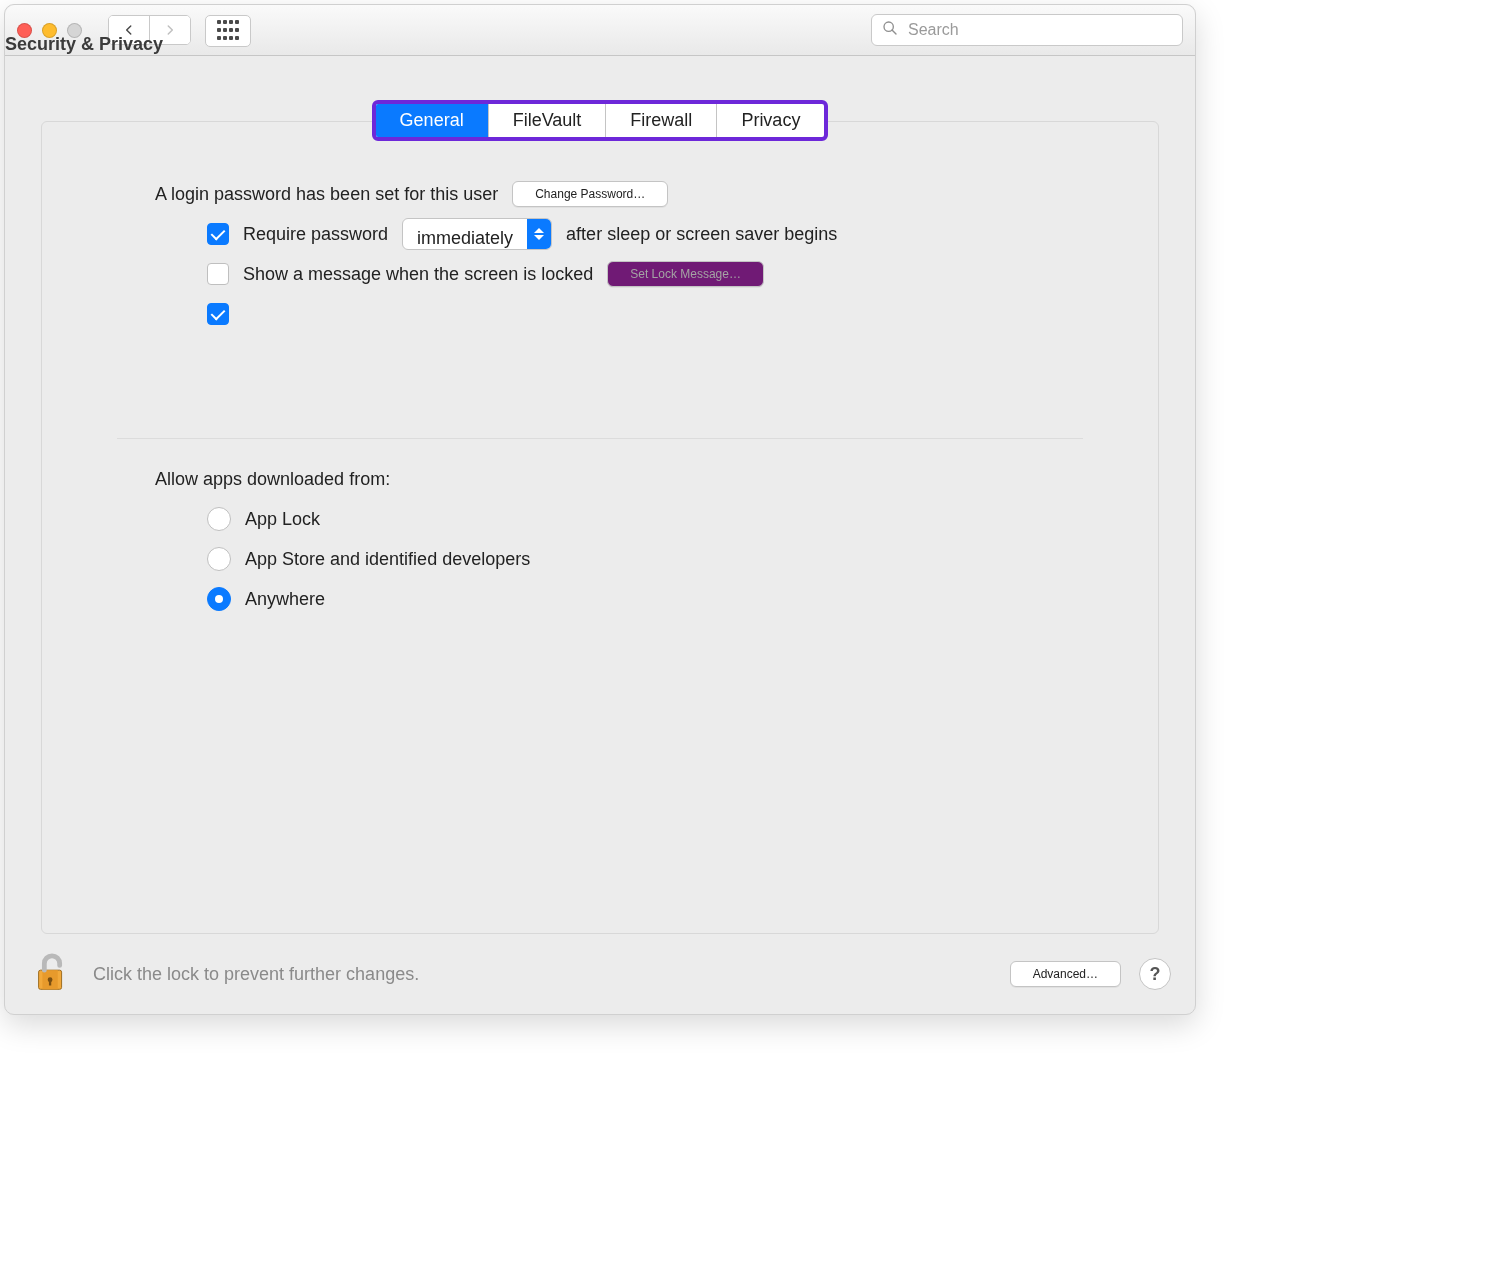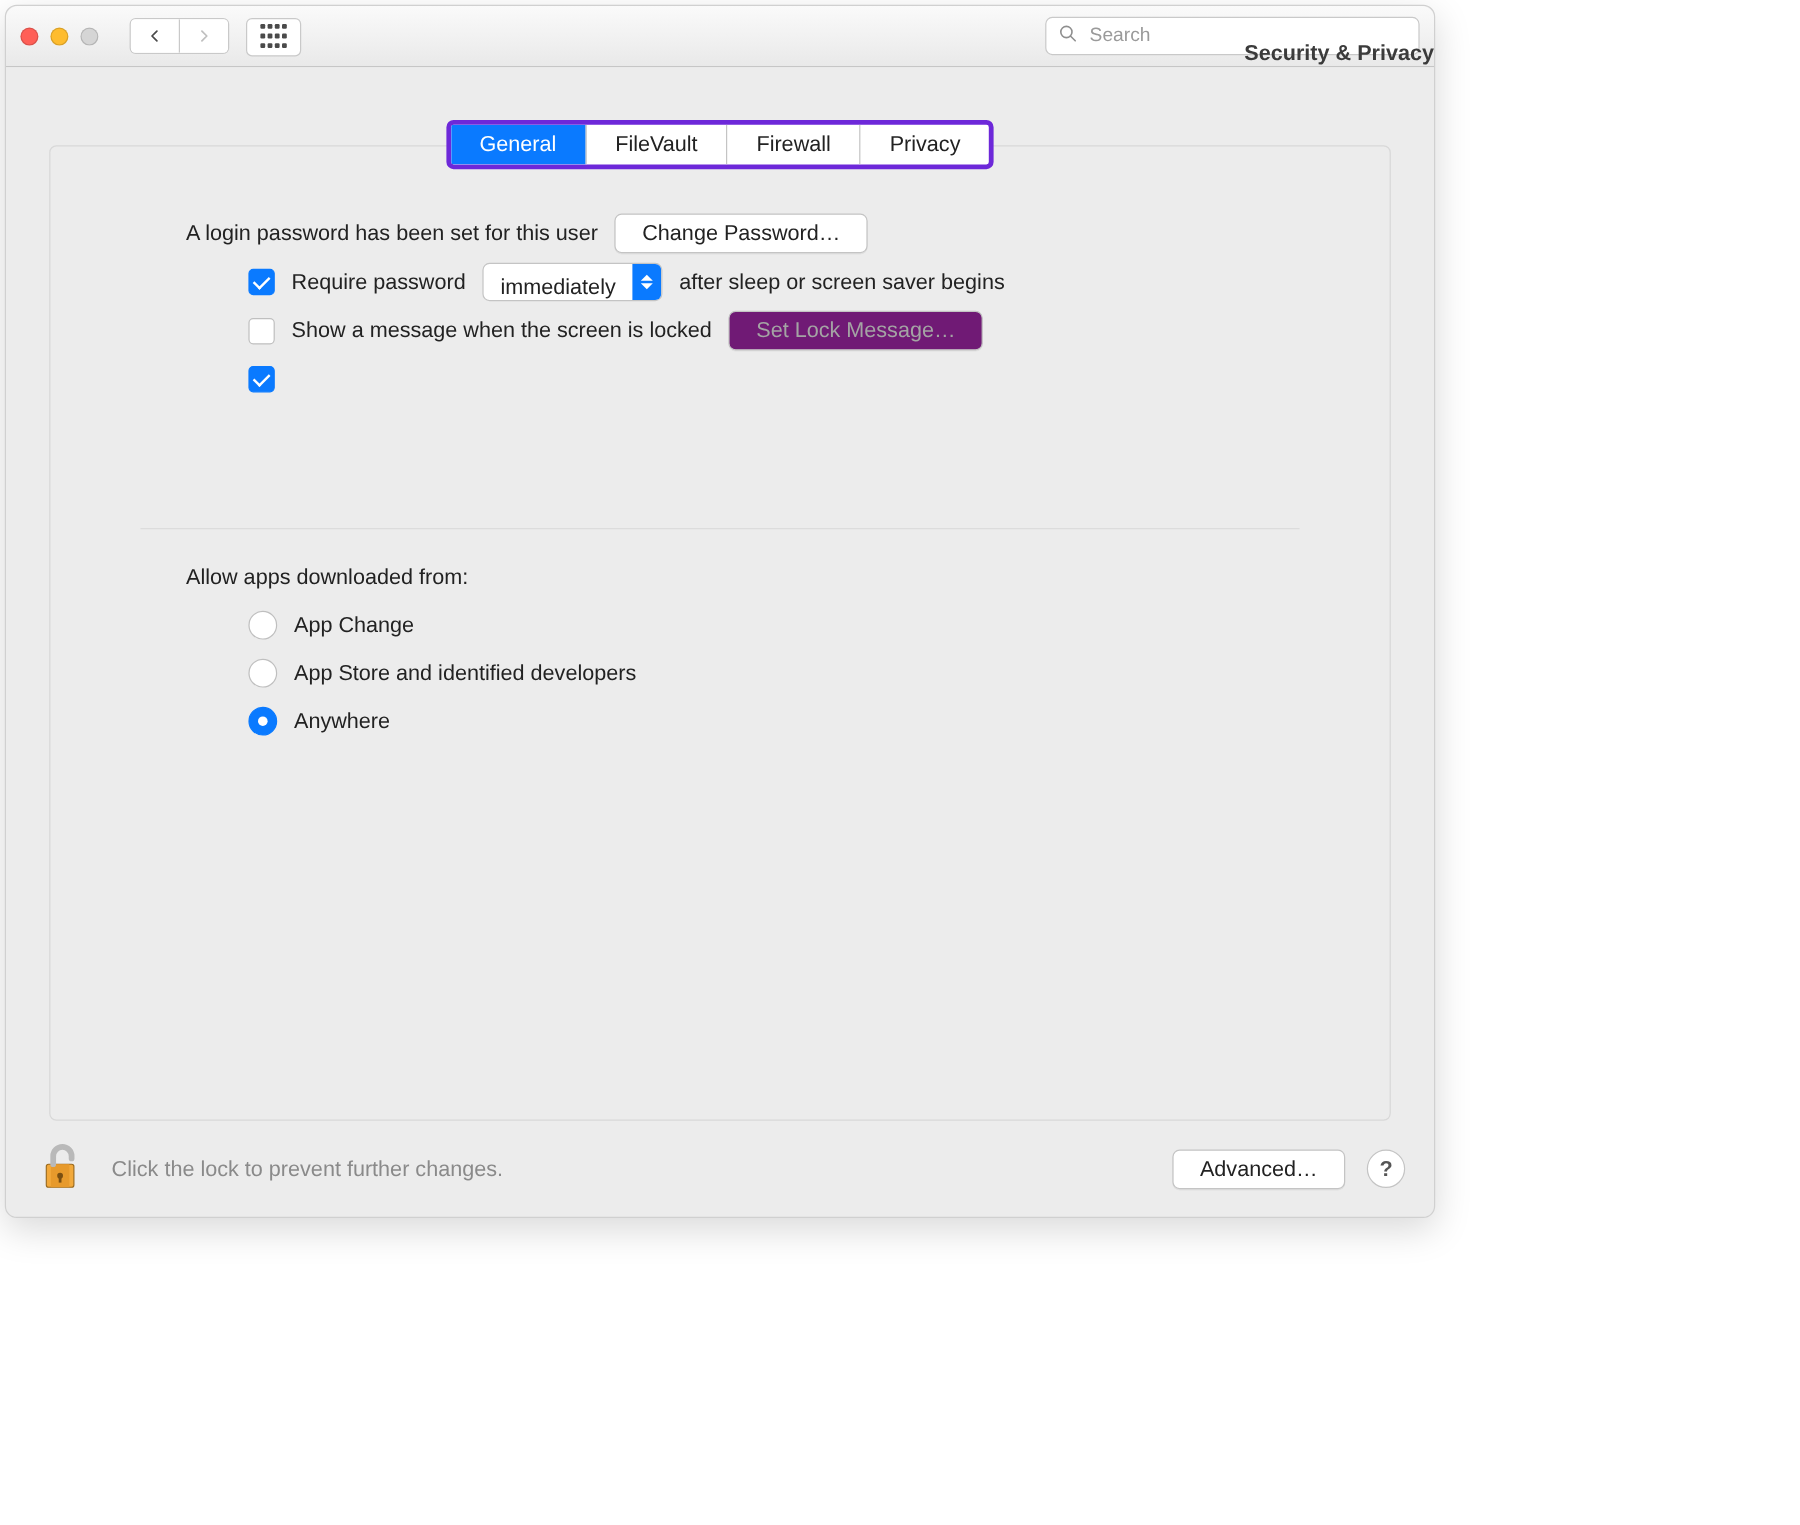--- a/index.html
+++ b/index.html
@@ -101,21 +101,21 @@
   }
   .grid-dots i {
     width: 3.5px; height: 3.5px;
     background: #4a4a4a;
     border-radius: 1px;
   }
 
   .title {
     position: absolute;
     left: 0; right: 0;
-    text-align: right;
+    text-align: left;
     font-size: 18px;
     font-weight: 600;
     color: #3b3b3b;
     pointer-events: none;
     margin-top: 29px;
   }
 
   .search {
     margin-left: auto;
     height: 30px;
@@ -191,21 +191,21 @@
     margin-bottom: 8px;
     min-height: 32px;
     margin-left: 13px;
   }
   .row.indent { padding-left: 52px; }
 
   .btn {
     background: #ffffff;
     border: 1px solid #c4c4c4;
     border-radius: 6px;
-    font-size: 18px;
+    font-size: 12px;
     padding: 5px 22px;
     color: #222;
     box-shadow: 0 1px 0 rgba(0,0,0,0.05);
   }
   .btn.disabled {
     color: #a4a4a4;
     background: #701a75;
   }
 
   .checkbox {
@@ -410,21 +410,21 @@
       </div>
 
       <div class="divider"></div>
 
       <div class="row">
         <span>Allow apps downloaded from:</span>
       </div>
 
       <div class="row indent">
         <div class="radio"></div>
-        <span>App Change</span>
+        <span>App Lock</span>
       </div>
       <div class="row indent">
         <div class="radio"></div>
         <span>App Store and identified developers</span>
       </div>
       <div class="row indent">
         <div class="radio checked"></div>
         <span>Anywhere</span>
       </div>
 

